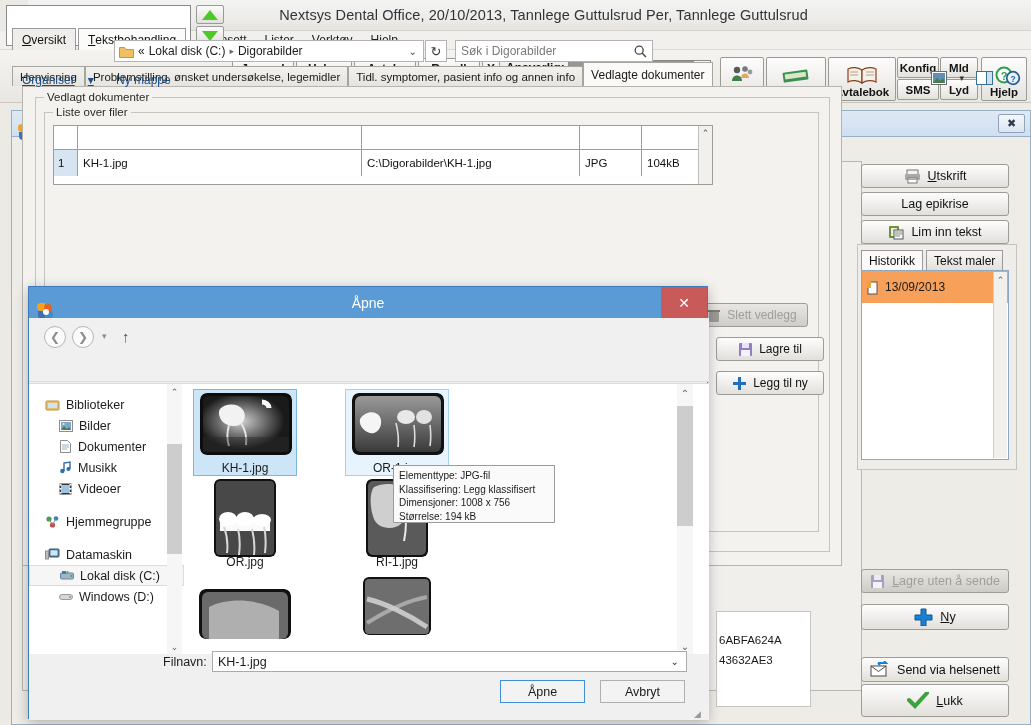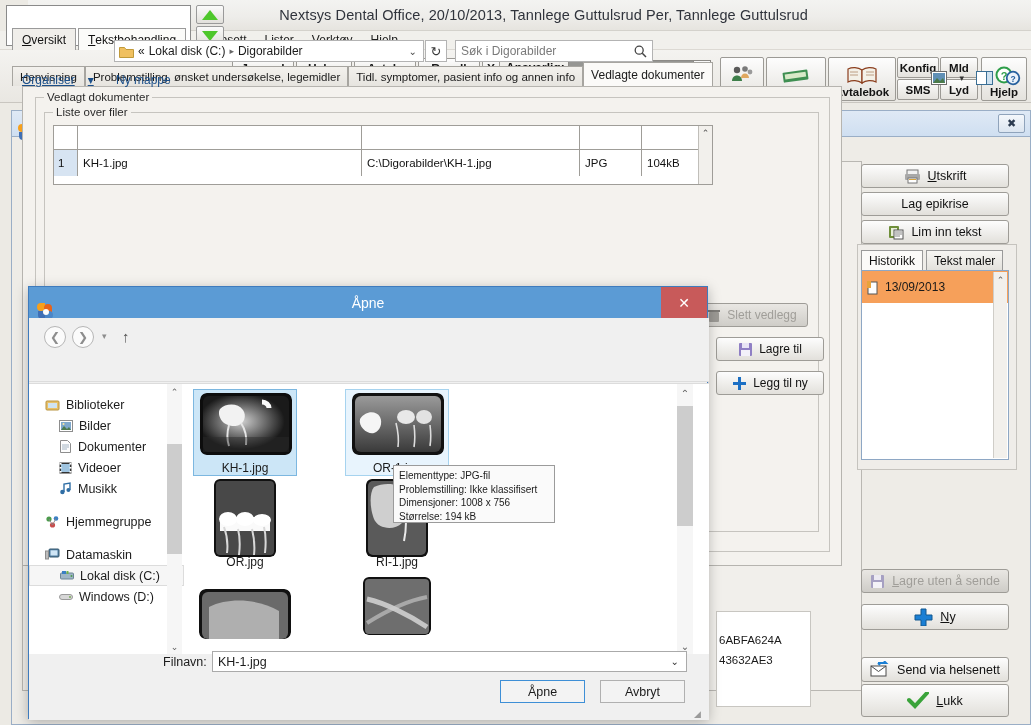--- a/index.html
+++ b/index.html
@@ -621,42 +621,42 @@
         <span>
             <svg width="13" height="13" viewBox="0 0 13 13">
               <path d="M1.5 .5h7l3 3v9h-10z" fill="#fdfdfd" stroke="#8d8d8d"></path>
               <path d="M3 5h7M3 7h7M3 9h5" stroke="#9ab" stroke-width=".9"></path>
             </svg>
           </span>
         <span>Dokumenter</span>
       </div>
       <div class="sbitem child">
         <span>
+            <svg width="13" height="13" viewBox="0 0 13 13">
+              <path d="M5 10V2l6-1v7" stroke="#2f6ea5" stroke-width="1.4" fill="none"></path>
+              <circle cx="3.4" cy="10" r="2.2" fill="#2f6ea5"></circle>
+              <circle cx="9.4" cy="8" r="2" fill="#2f6ea5"></circle>
+            </svg>
+          </span>
+        <span>Musikk</span>
+      </div>
+      <div class="sbitem child">
+        <span>
             <svg width="13" height="12" viewBox="0 0 13 12">
               <rect x="0.5" y="0.5" width="12" height="11" fill="#333"></rect>
               <rect x="2" y="2" width="9" height="8" fill="#9fc4e0"></rect>
               <rect x="0.5" y="1" width="2" height="1.6" fill="#fff"></rect>
               <rect x="0.5" y="5" width="2" height="1.6" fill="#fff"></rect>
               <rect x="0.5" y="9" width="2" height="1.6" fill="#fff"></rect>
               <rect x="10.5" y="1" width="2" height="1.6" fill="#fff"></rect>
               <rect x="10.5" y="5" width="2" height="1.6" fill="#fff"></rect>
               <rect x="10.5" y="9" width="2" height="1.6" fill="#fff"></rect>
             </svg>
           </span>
         <span>Videoer</span>
-      </div>
-      <div class="sbitem child">
-        <span>
-            <svg width="13" height="13" viewBox="0 0 13 13">
-              <path d="M5 10V2l6-1v7" stroke="#2f6ea5" stroke-width="1.4" fill="none"></path>
-              <circle cx="3.4" cy="10" r="2.2" fill="#2f6ea5"></circle>
-              <circle cx="9.4" cy="8" r="2" fill="#2f6ea5"></circle>
-            </svg>
-          </span>
-        <span>Musikk</span>
       </div>
       <div style="height:12px"></div>
       <div class="sbitem">
         <span>
             <svg width="15" height="13" viewBox="0 0 15 13">
               <circle cx="4" cy="4" r="2.6" fill="#4c9a4c"></circle>
               <circle cx="11" cy="3.5" r="2.3" fill="#3a7fc4"></circle>
               <circle cx="7.5" cy="10" r="2.6" fill="#c94c4c"></circle>
               <path d="M4 4L7.5 10M11 3.5L7.5 10" stroke="#888" stroke-width=".9"></path>
             </svg>
@@ -862,21 +862,21 @@
     <svg width="16" height="16" viewBox="0 0 16 16">
         <circle cx="8" cy="8" r="7.2" fill="#27619e"></circle>
         <circle cx="8" cy="8" r="5.4" fill="#eaf2fa"></circle>
         <text x="8" y="11.5" font-size="8.5" font-family="Liberation Sans" text-anchor="middle" fill="#27619e" font-weight="bold">?</text>
       </svg>
   </span>
 </div>
 
 <div id="tooltip">
   <div>Elementtype: JPG-fil</div>
-  <div>Problemstilling: Ikke klassifisert</div>
+  <div>Klassifisering: Legg klassifisert</div>
   <div>Dimensjoner: 1008 x 756</div>
   <div>Størrelse: 194 kB</div>
 </div>
 
 <div id="lbl-filnavn">Filnavn:</div>
 <div id="fn-input">
   <span>KH-1.jpg</span>
   <span class="caret">⌄</span>
 </div>
 <div class="dlgbtn" id="btn-apne">Åpne</div>

